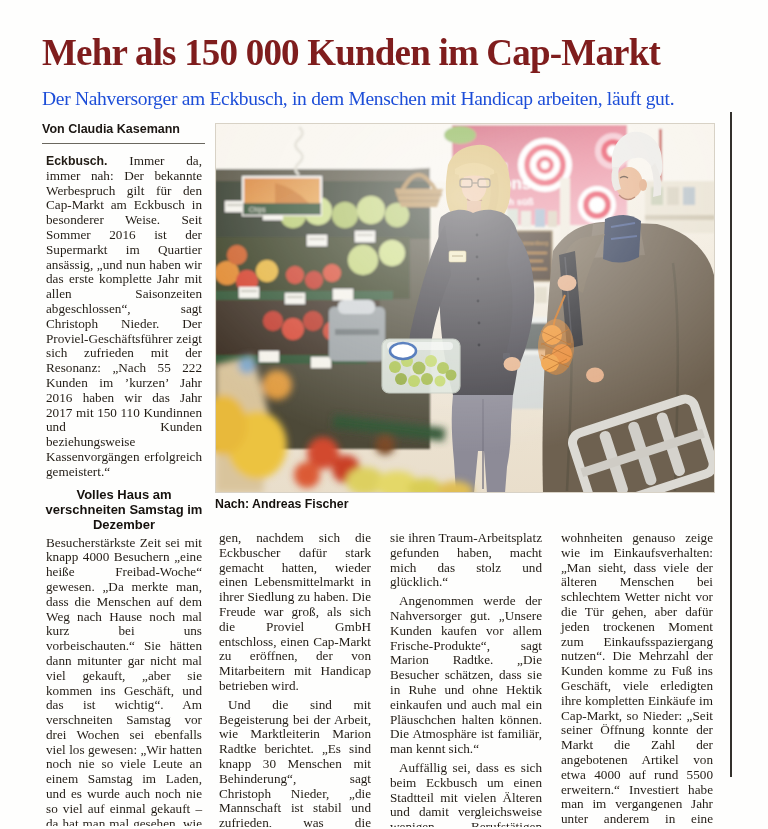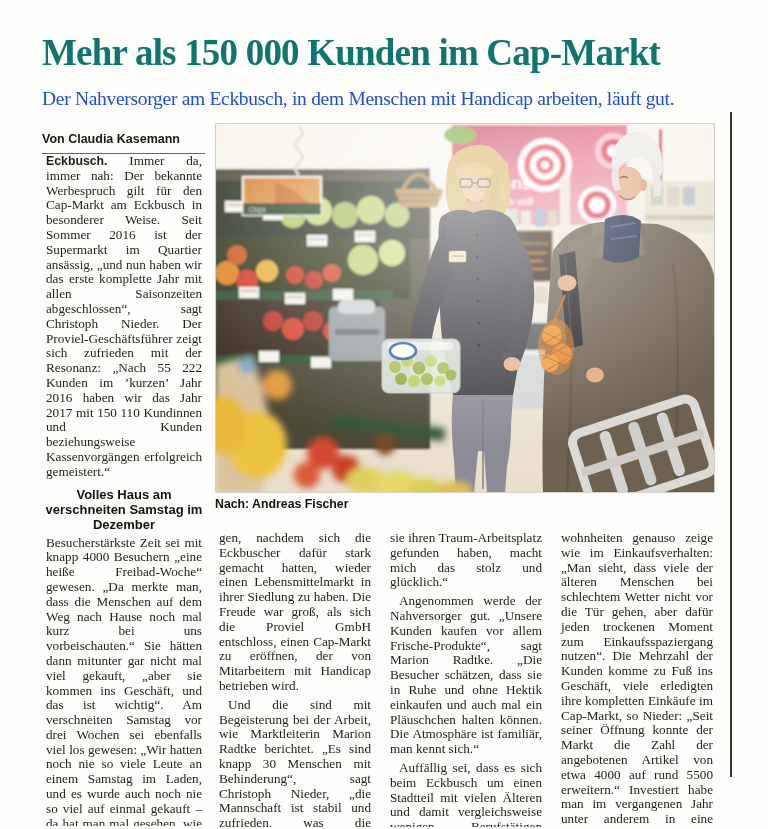--- a/index.html
+++ b/index.html
@@ -1,25 +1,25 @@
 <!DOCTYPE html>
 <html><head>
 <meta charset="utf-8">
 <style>
   html,body{margin:0;padding:0;}
   body{width:768px;height:829px;background:#ffffff;position:relative;overflow:hidden;
        font-family:"Liberation Serif", serif;color:#221c15;}
   .page{position:absolute;inset:0;background:#fefefd;}
   .headline{position:absolute;left:42px;top:32px;width:690px;margin:0;
             font-family:"Liberation Serif", serif;font-weight:bold;
-            font-size:37px;line-height:1.12;letter-spacing:-0.8px;color:#0f766e;}
+            font-size:37px;line-height:1.12;letter-spacing:-0.8px;color:#7f1d1d;}
   .subheadline{position:absolute;left:42px;top:87px;width:700px;margin:0;
             font-family:"Liberation Serif", serif;font-weight:normal;
             font-size:19.5px;line-height:1.2;letter-spacing:-0.3px;color:#1d4ed8;}
-  .byline{position:absolute;left:42px;top:132px;width:163px;
+  .byline{position:absolute;left:42px;top:122px;width:163px;
             font-family:"Liberation Sans", sans-serif;font-weight:bold;
             font-size:12.5px;line-height:1.25;color:#1c1713;
             padding-bottom:5px;border-bottom:1.5px solid #6a675f;}
   .col-left{position:absolute;left:42px;top:150px;width:164px;height:676px;overflow:hidden;}
   p.body{margin:4px;font-size:13.2px;line-height:14.8px;text-align:justify;color:#221c15;}
   p.body + p.body{margin-top:0;}
   .lead{font-family:"Liberation Sans", sans-serif;font-weight:bold;font-size:12.3px;}
   .crosshead{margin:7px 0 3px 0;font-family:"Liberation Sans", sans-serif;
             font-weight:bold;font-size:13px;line-height:15px;color:#16120e;text-align:center;}
   .indent{text-indent:9px;}

